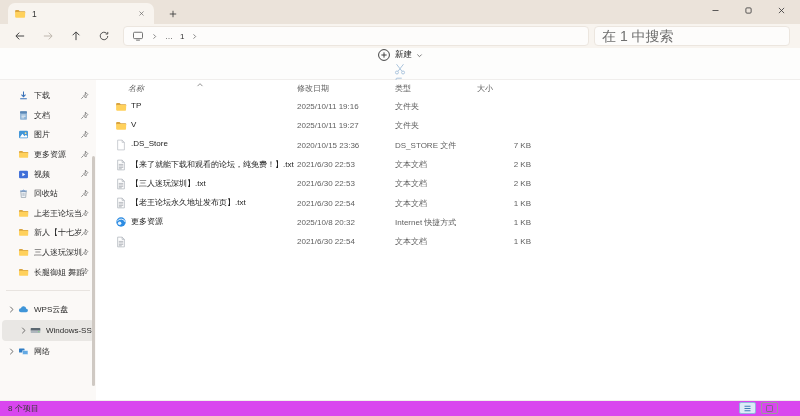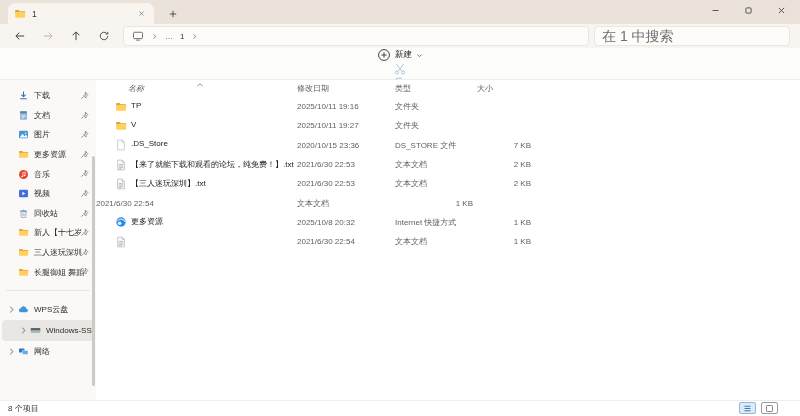--- a/index.html
+++ b/index.html
@@ -68,21 +68,21 @@
   .fheader .hc{white-space:nowrap;}
   .fheader .h0{padding-left:32px;font-style:italic;}
   .sortcaret{position:absolute;left:100px;top:1px;width:8px;height:8px;color:#777;}
   .file-row{display:grid;grid-template-columns:201px 98px 82px 58px;height:19.3px;align-items:center;color:#5f5f5f;}
   .file-row .fname{display:flex;align-items:flex-start;gap:4px;padding-left:19px;color:#1c1c1c;white-space:nowrap;overflow:hidden;}
   .file-row .ficon{width:12px;height:12px;flex:0 0 auto;}
   .file-row .fcell{white-space:nowrap;}
   .file-row .fsize{text-align:right;padding-right:4px;}
 
   
-  .statusbar{height:16px;background:#ffffff;border-top:1px solid #f0eeec;display:flex;align-items:center;
+  .statusbar{height:16px;background:#d946ef;border-top:1px solid #f0eeec;display:flex;align-items:center;
     padding:0 8px;font-size:8px;color:#3b3b3b;position:relative;box-sizing:border-box;}
   .viewtoggles{position:absolute;right:22px;top:1px;display:flex;gap:5px;}
   .vt{width:17px;height:12px;border:1px solid #8fb8dd;background:#ddeaf7;border-radius:2px;display:flex;align-items:center;justify-content:center;box-sizing:border-box;}
   .vt.inactive{border-color:#9b9b9b;background:transparent;}
   .vt svg{width:9px;height:9px;}
 </style>
 </head>
 <body>
 
 <div class="window">
@@ -325,37 +325,20 @@
             <span class="pin">
               <svg viewBox="0 0 12 12">
                 <path d="M7.2 1.6 10.4 4.8 8.3 6.9q.5 1.5-.7 2.4L4.7 6.4q.9-1.2 2.4-.7z" fill="none" stroke="currentColor" stroke-width="1"></path>
                 <path d="M4.3 7.7 1.8 10.2" stroke="currentColor" stroke-width="1"></path>
               </svg>
             </span>
           </div>
           <div class="side-item">
             <span class="sicon">
               <svg viewBox="0 0 16 16">
-                <circle cx="8" cy="8" r="6.5" fill="#e4452f"></circle>
-                <path d="M7.1 10.8V5.3l3.3-.8v5" stroke="#fff" stroke-width="1" fill="none"></path>
-                <circle cx="6.1" cy="10.9" r="1.2" fill="#fff"></circle>
-                <circle cx="9.4" cy="9.6" r="1.1" fill="#fff"></circle>
-              </svg>
-            </span>
-            <span class="slabel">音乐</span>
-            <span class="pin">
-              <svg viewBox="0 0 12 12">
-                <path d="M7.2 1.6 10.4 4.8 8.3 6.9q.5 1.5-.7 2.4L4.7 6.4q.9-1.2 2.4-.7z" fill="none" stroke="currentColor" stroke-width="1"></path>
-                <path d="M4.3 7.7 1.8 10.2" stroke="currentColor" stroke-width="1"></path>
-              </svg>
-            </span>
-          </div>
-          <div class="side-item">
-            <span class="sicon">
-              <svg viewBox="0 0 16 16">
                 <rect x="1.5" y="2.5" width="13" height="11" rx="1.5" fill="#3f6fd8"></rect>
                 <path d="M6.4 5.4v5.2l4.2-2.6z" fill="#fff"></path>
               </svg>
             </span>
             <span class="slabel">视频</span>
             <span class="pin">
               <svg viewBox="0 0 12 12">
                 <path d="M7.2 1.6 10.4 4.8 8.3 6.9q.5 1.5-.7 2.4L4.7 6.4q.9-1.2 2.4-.7z" fill="none" stroke="currentColor" stroke-width="1"></path>
                 <path d="M4.3 7.7 1.8 10.2" stroke="currentColor" stroke-width="1"></path>
               </svg>
@@ -364,20 +347,35 @@
           <div class="side-item">
             <span class="sicon">
               <svg viewBox="0 0 16 16">
                 <path d="M4 5.2h8l-.8 8.6H4.8z" fill="#eef3f8" stroke="#7b8794" stroke-width=".8"></path>
                 <path d="M3.1 4.4h9.8" stroke="#3a72b9" stroke-width="1.1"></path>
                 <path d="M6.4 4q1.6-1.9 3.2 0" stroke="#3a72b9" stroke-width=".9" fill="none"></path>
                 <path d="M6.1 7.2v4.4M8 7.2v4.4M9.9 7.2v4.4" stroke="#9aa6b2" stroke-width=".7"></path>
               </svg>
             </span>
             <span class="slabel">回收站</span>
+            <span class="pin">
+              <svg viewBox="0 0 12 12">
+                <path d="M7.2 1.6 10.4 4.8 8.3 6.9q.5 1.5-.7 2.4L4.7 6.4q.9-1.2 2.4-.7z" fill="none" stroke="currentColor" stroke-width="1"></path>
+                <path d="M4.3 7.7 1.8 10.2" stroke="currentColor" stroke-width="1"></path>
+              </svg>
+            </span>
+          </div>
+          <div class="side-item">
+            <span class="sicon">
+              <svg viewBox="0 0 16 16">
+                <path d="M1.5 4q0-1.2 1.2-1.2h3.4l1.6 1.5h6.2q1.1 0 1.1 1.1v.8H1.5z" fill="#d9a440"></path>
+                <path d="M1.5 5.4h12.4q1.1 0 1 1.2l-.2 5.3q0 1-1.1 1H2.6q-1.1 0-1.1-1.1z" fill="#ffd15c"></path>
+              </svg>
+            </span>
+            <span class="slabel">上老王论坛当</span>
             <span class="pin">
               <svg viewBox="0 0 12 12">
                 <path d="M7.2 1.6 10.4 4.8 8.3 6.9q.5 1.5-.7 2.4L4.7 6.4q.9-1.2 2.4-.7z" fill="none" stroke="currentColor" stroke-width="1"></path>
                 <path d="M4.3 7.7 1.8 10.2" stroke="currentColor" stroke-width="1"></path>
               </svg>
             </span>
           </div>
           <div class="side-item">
             <span class="sicon">
               <svg viewBox="0 0 16 16">
@@ -550,20 +548,30 @@
                   <path d="M5 7.2h6M5 9.2h6M5 11.2h6M5 13h4" stroke="#8d949c" stroke-width=".8"></path>
                 </svg>
               </span>
               <span>【三人迷玩深圳】.txt</span>
             </span>
             <span class="fcell">2021/6/30 22:53</span>
             <span class="fcell">文本文档</span>
             <span class="fcell fsize">2 KB</span>
           </div>
           <div class="file-row">
+            <span class="fname">
+              <span class="ficon">
+                <svg viewBox="0 0 16 16">
+                  <path d="M3.5 1.5h6l3 3v10h-9z" fill="#fdfdfd" stroke="#a9afb6" stroke-width=".9"></path>
+                  <path d="M9.5 1.5v3h3" fill="none" stroke="#a9afb6" stroke-width=".9"></path>
+                  <path d="M5 7.2h6M5 9.2h6M5 11.2h6M5 13h4" stroke="#8d949c" stroke-width=".8"></path>
+                </svg>
+              </span>
+              <span>【老王论坛永久地址发布页】.txt</span>
+            </span>
             <span class="fcell">2021/6/30 22:54</span>
             <span class="fcell">文本文档</span>
             <span class="fcell fsize">1 KB</span>
           </div>
           <div class="file-row">
             <span class="fname">
               <span class="ficon">
                 <svg viewBox="0 0 16 16">
                   <circle cx="8" cy="8" r="6.3" fill="#2c8ce3"></circle>
                   <path d="M2.8 7.2q2.2-4 6.3-3t4.4 3.8" stroke="#fff" stroke-width="1.2" fill="none"></path>

